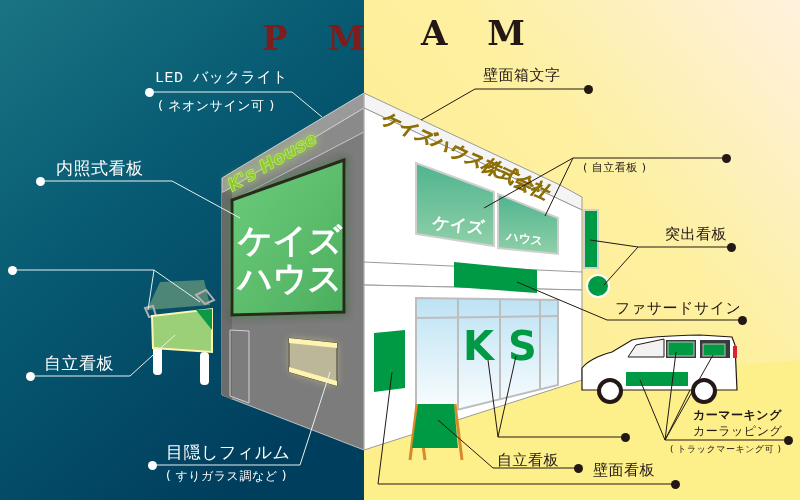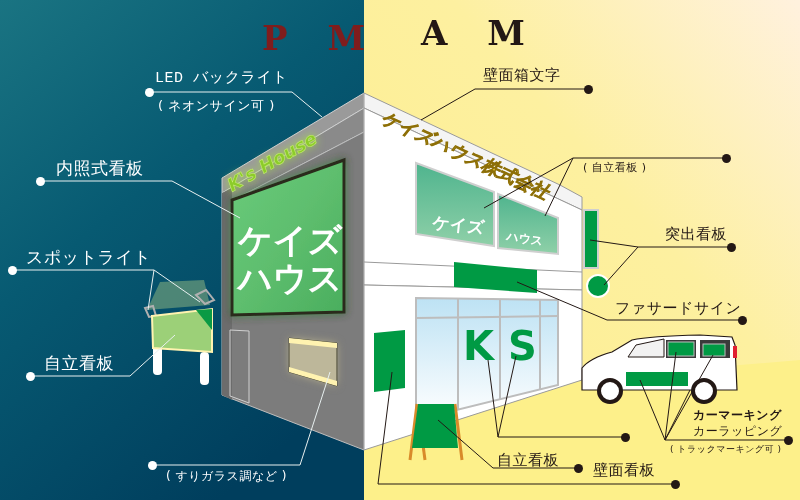--- a/index.html
+++ b/index.html
@@ -186,22 +186,22 @@
 
   <div class="dot w" style="left:145px;top:88px;"></div>
   <div class="dot w" style="left:36px;top:177px;"></div>
   <div class="dot w" style="left:8px;top:266px;"></div>
   <div class="dot w" style="left:26px;top:372px;"></div>
   <div class="dot w" style="left:148px;top:461px;"></div>
 
   <div class="lbl night big" style="left:155px;top:68px;font-size:15px;font-family:Liberation Mono, monospace;">LED バックライト</div>
   <div class="lbl night mid" style="left:158px;top:97px;font-size:13px;">( ネオンサイン可 )</div>
   <div class="lbl night big" style="left:56px;top:157px;">内照式看板</div>
-  <div class="lbl night big" style="left:26px;top:246px;">スポットライト</div>
   <div class="lbl night big" style="left:44px;top:352px;">自立看板</div>
+  <div class="lbl night big" style="left:166px;top:441px;">目隠しフィルム</div>
   <div class="lbl night mid" style="left:166px;top:468px;font-size:12px;">( すりガラス調など )</div>
 
   <div class="dot b" style="left:584px;top:85px;"></div>
   <div class="dot b" style="left:722px;top:154px;"></div>
   <div class="dot b" style="left:727px;top:243px;"></div>
   <div class="dot b" style="left:738px;top:316px;"></div>
   <div class="dot b" style="left:621px;top:433px;"></div>
   <div class="dot b" style="left:574px;top:464px;"></div>
   <div class="dot b" style="left:671px;top:480px;"></div>
   <div class="dot b" style="left:784px;top:436px;"></div>

